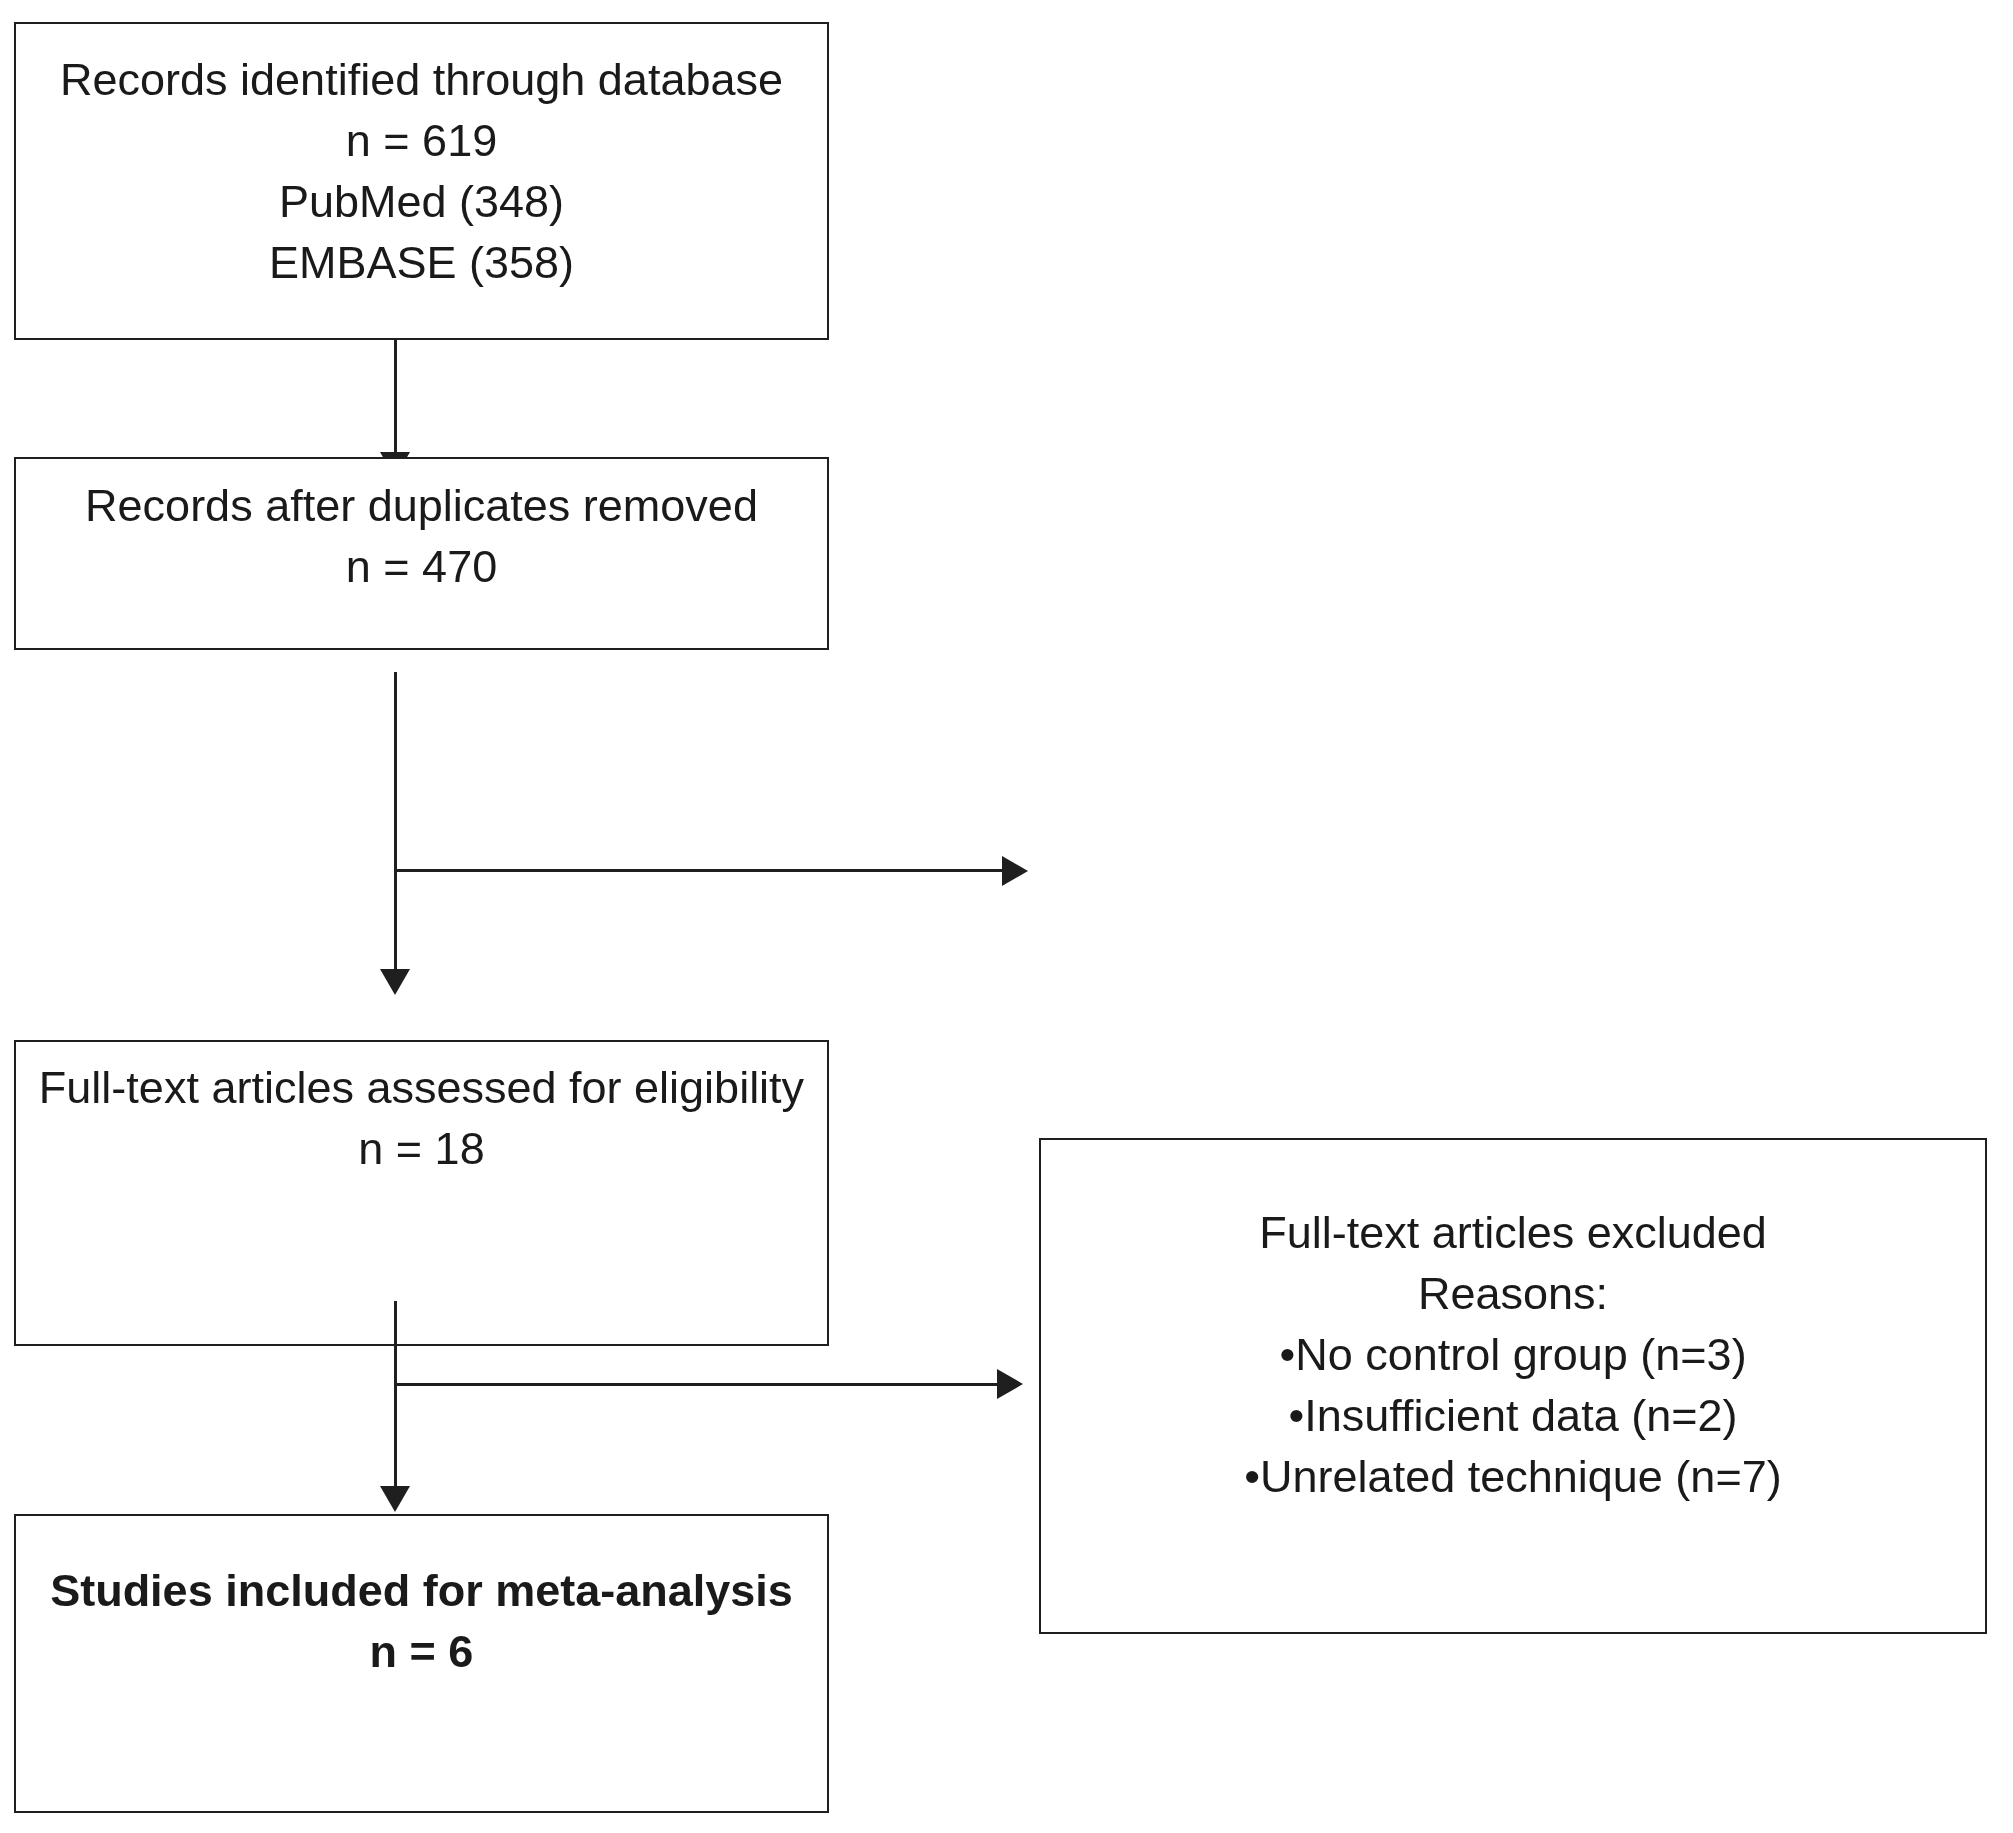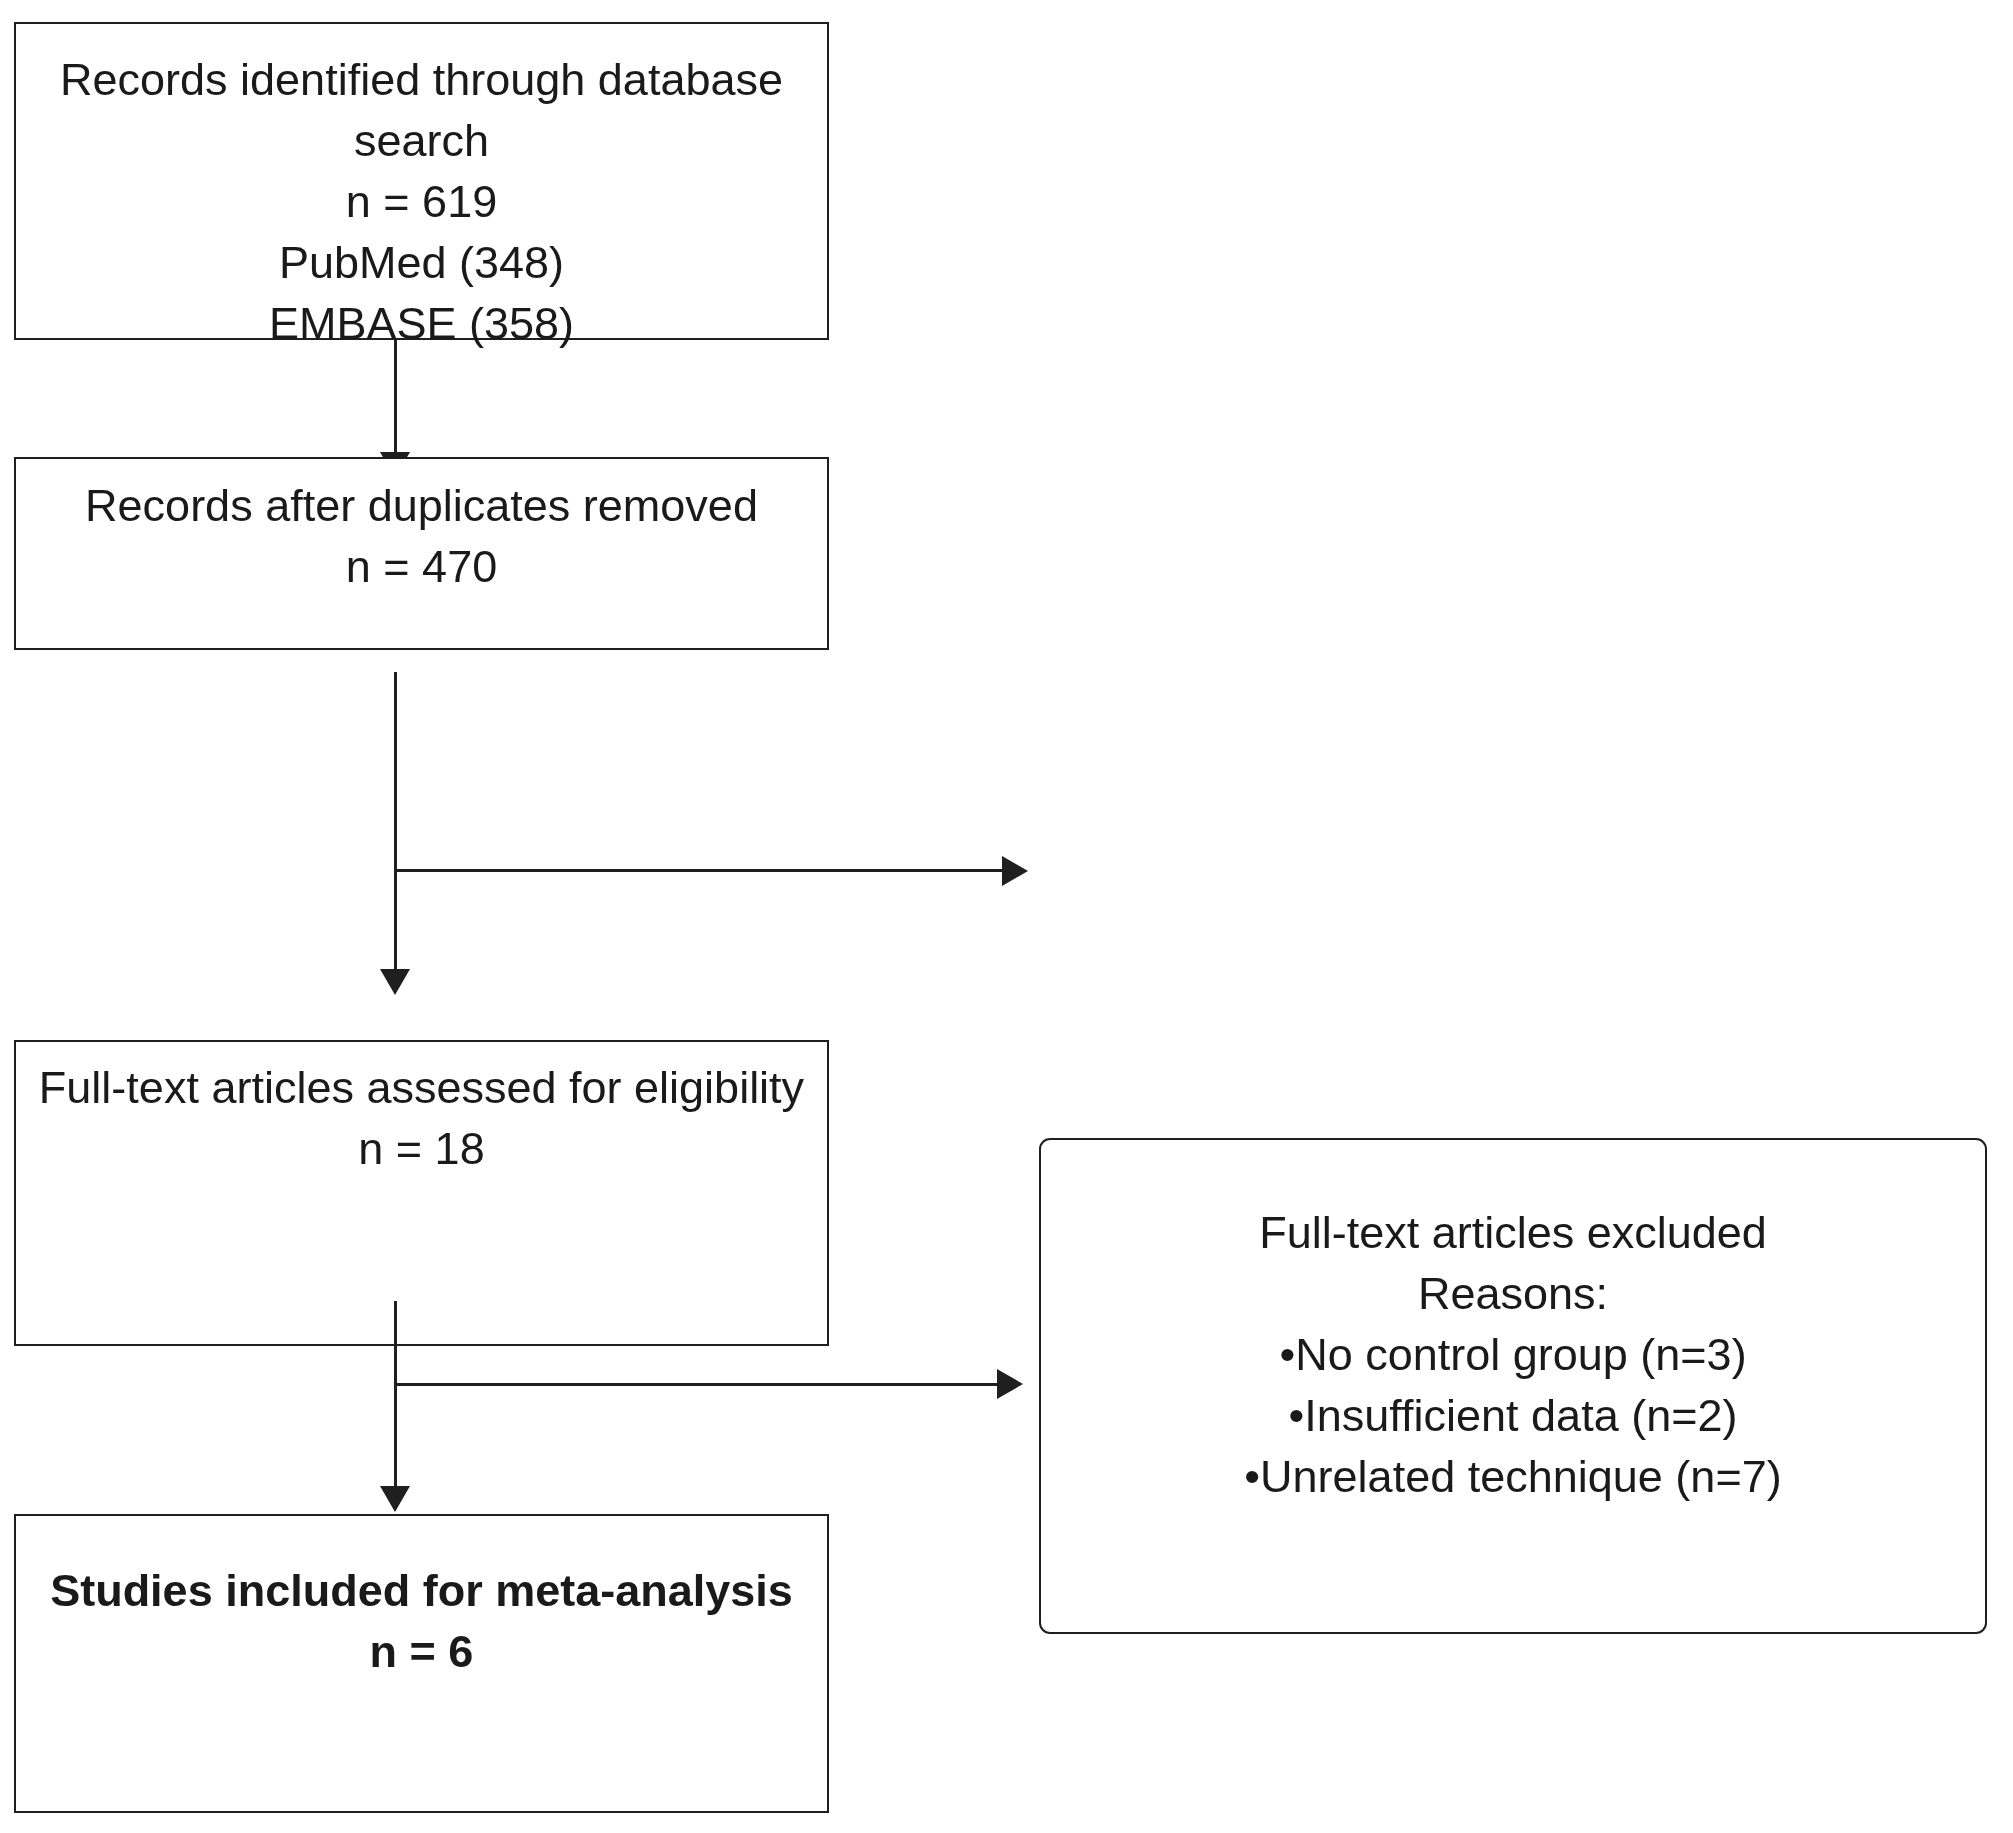--- a/index.html
+++ b/index.html
@@ -36,21 +36,20 @@
     border-left: 26.5px solid #1f1f1f;
   }
 </style>
 </head>
 <body>
 
 <div id="canvas">
 
   <div class="box" style="left:14px; top:22px; width:815px; height:318px; padding-top:24.6px;">
     <div class="line">Records identified through database</div>
-    <div class="line">search</div>
     <div class="line">n = 619</div>
     <div class="line">PubMed (348)</div>
     <div class="line">EMBASE (358)</div>
   </div>
 
   <div class="vline" style="left:394px; top:340px; width:2.8px; height:115px;"></div>
   <div class="arrow-down" style="left:380px; top:452px;"></div>
 
   <div class="box" style="left:14px; top:457px; width:815px; height:193px; padding-top:16px;">
     <div class="line">Records after duplicates removed</div>
@@ -66,21 +65,21 @@
   <div class="box" style="left:14px; top:1040px; width:815px; height:306px; padding-top:15px;">
     <div class="line">Full-text articles assessed for eligibility</div>
     <div class="line">n = 18</div>
   </div>
 
   <div class="vline" style="left:394px; top:1301px; width:2.8px; height:186px;"></div>
   <div class="arrow-down" style="left:380px; top:1486px;"></div>
   <div class="hline" style="left:396px; top:1383px; width:602px; height:2.8px;"></div>
   <div class="arrow-right" style="left:997px; top:1369px;"></div>
 
-  <div class="box" style="left:1039px; top:1138px; width:948px; height:496px; padding-top:62px;border-radius:11px;">
+  <div class="box" style="left:1039px; top:1138px; width:948px; height:496px; padding-top:62px;">
     <div class="line">Full-text articles excluded</div>
     <div class="line">Reasons:</div>
     <div class="line">•No control group (n=3)</div>
     <div class="line">•Insufficient data (n=2)</div>
     <div class="line">•Unrelated technique (n=7)</div>
   </div>
 
   <div class="box bold" style="left:14px; top:1514px; width:815px; height:299px; padding-top:44px;">
     <div class="line">Studies included for meta-analysis</div>
     <div class="line">n = 6</div>

